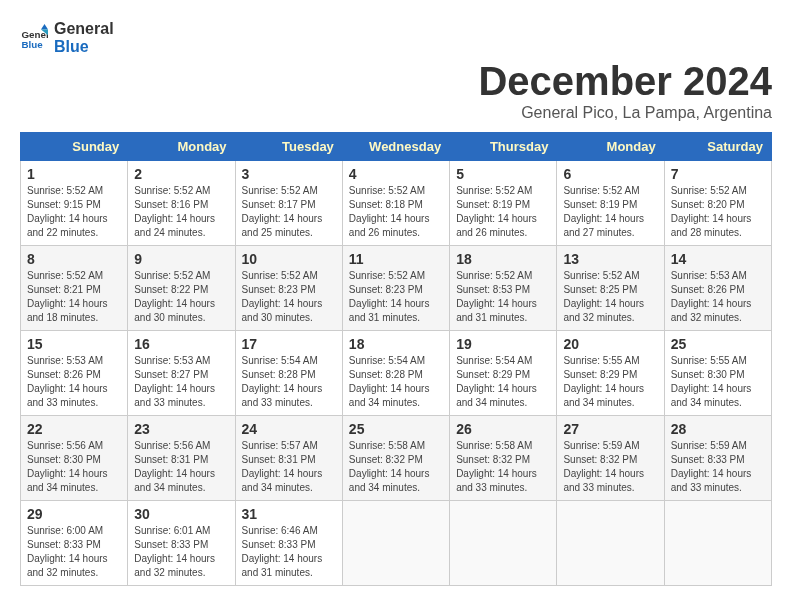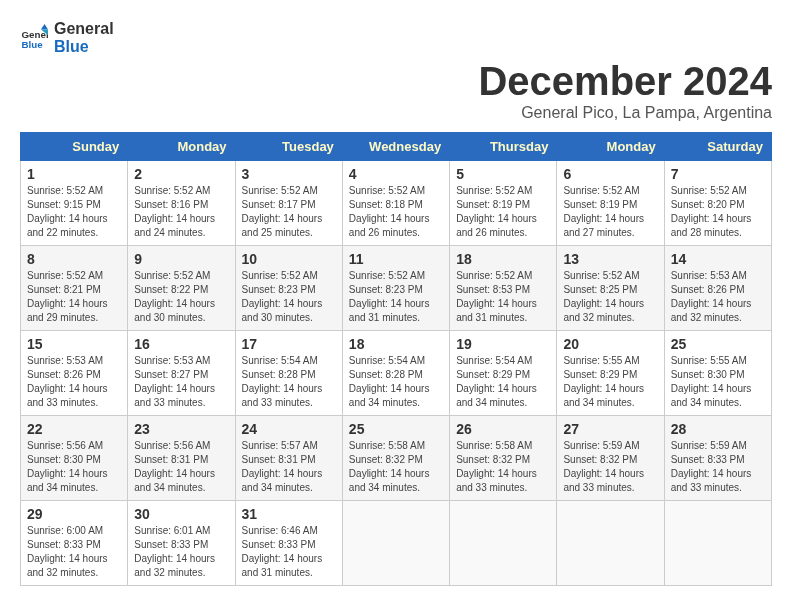--- a/index.html
+++ b/index.html
@@ -172,21 +172,21 @@
           <div>Daylight: 14 hours and 28 minutes.</div>
         </div>
       </td>
         </tr>
         <tr>
           <td>
         <span class="day-number">8</span>
         <div class="day-info">
           <div>Sunrise: 5:52 AM</div>
           <div>Sunset: 8:21 PM</div>
-          <div>Daylight: 14 hours and 29 minutes.</div>
+          <div>Daylight: 14 hours and 18 minutes.</div>
         </div>
       </td>
           <td>
         <span class="day-number">9</span>
         <div class="day-info">
           <div>Sunrise: 5:52 AM</div>
           <div>Sunset: 8:22 PM</div>
           <div>Daylight: 14 hours and 30 minutes.</div>
         </div>
       </td>

